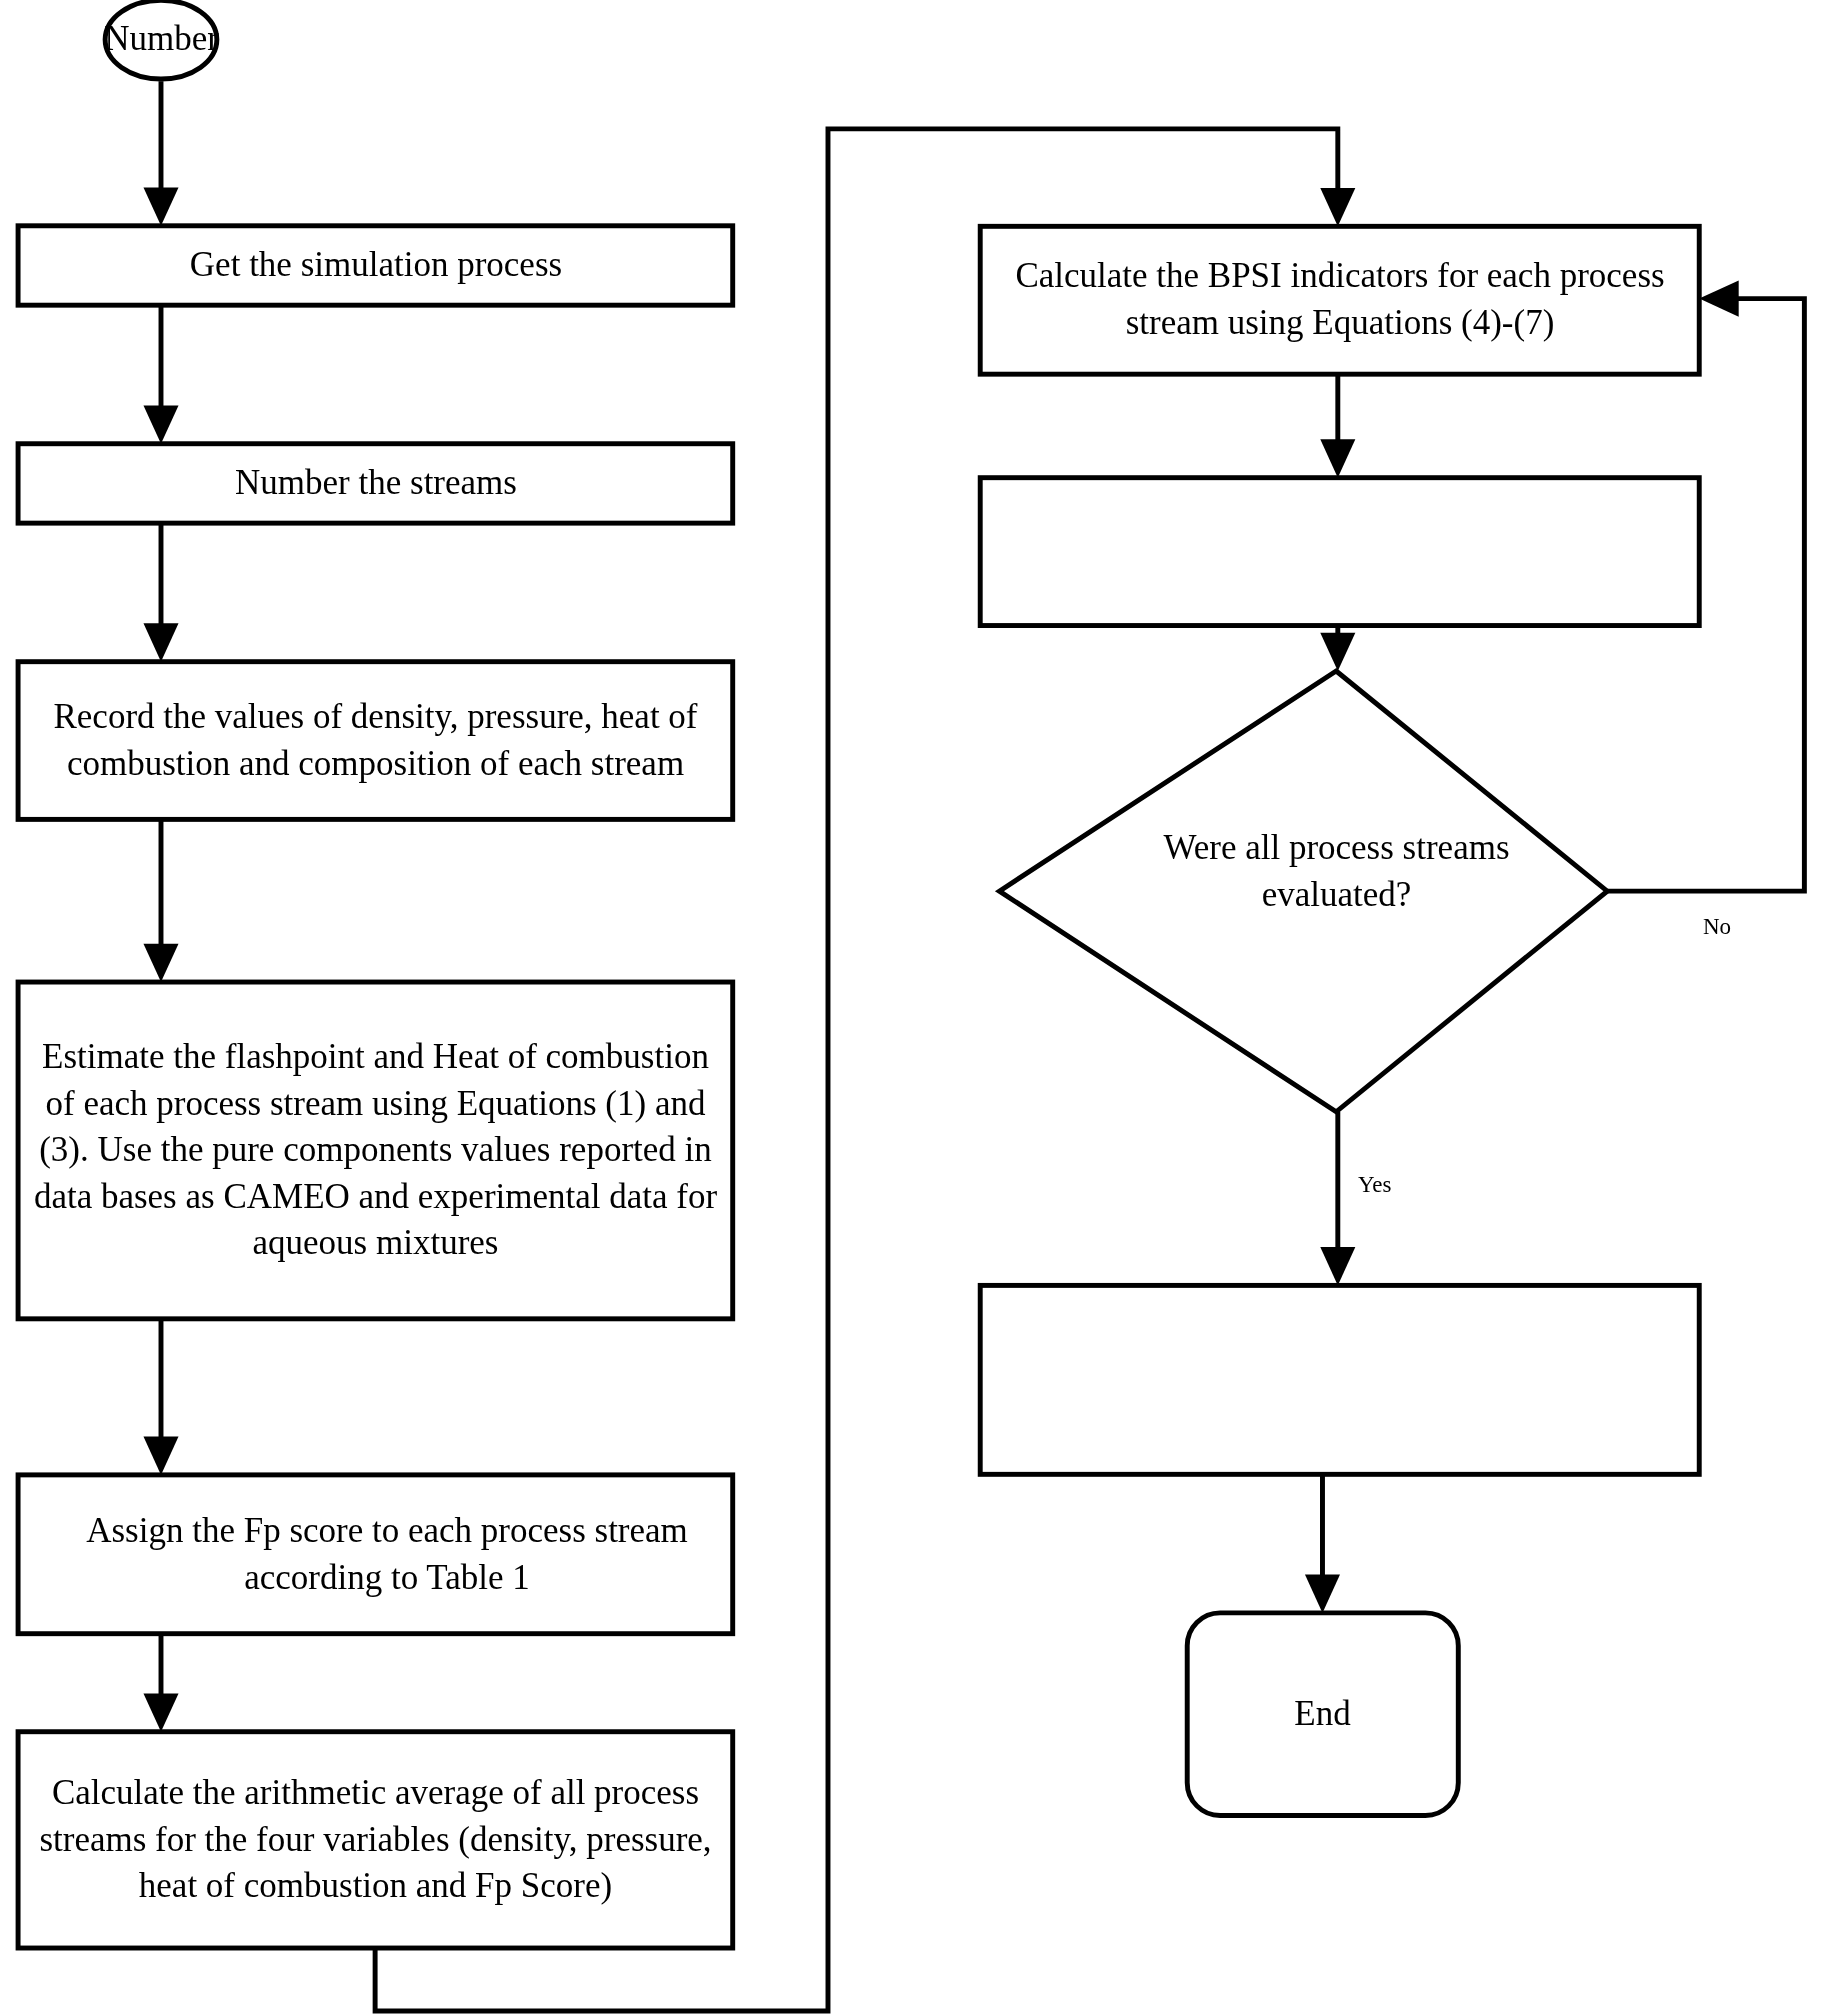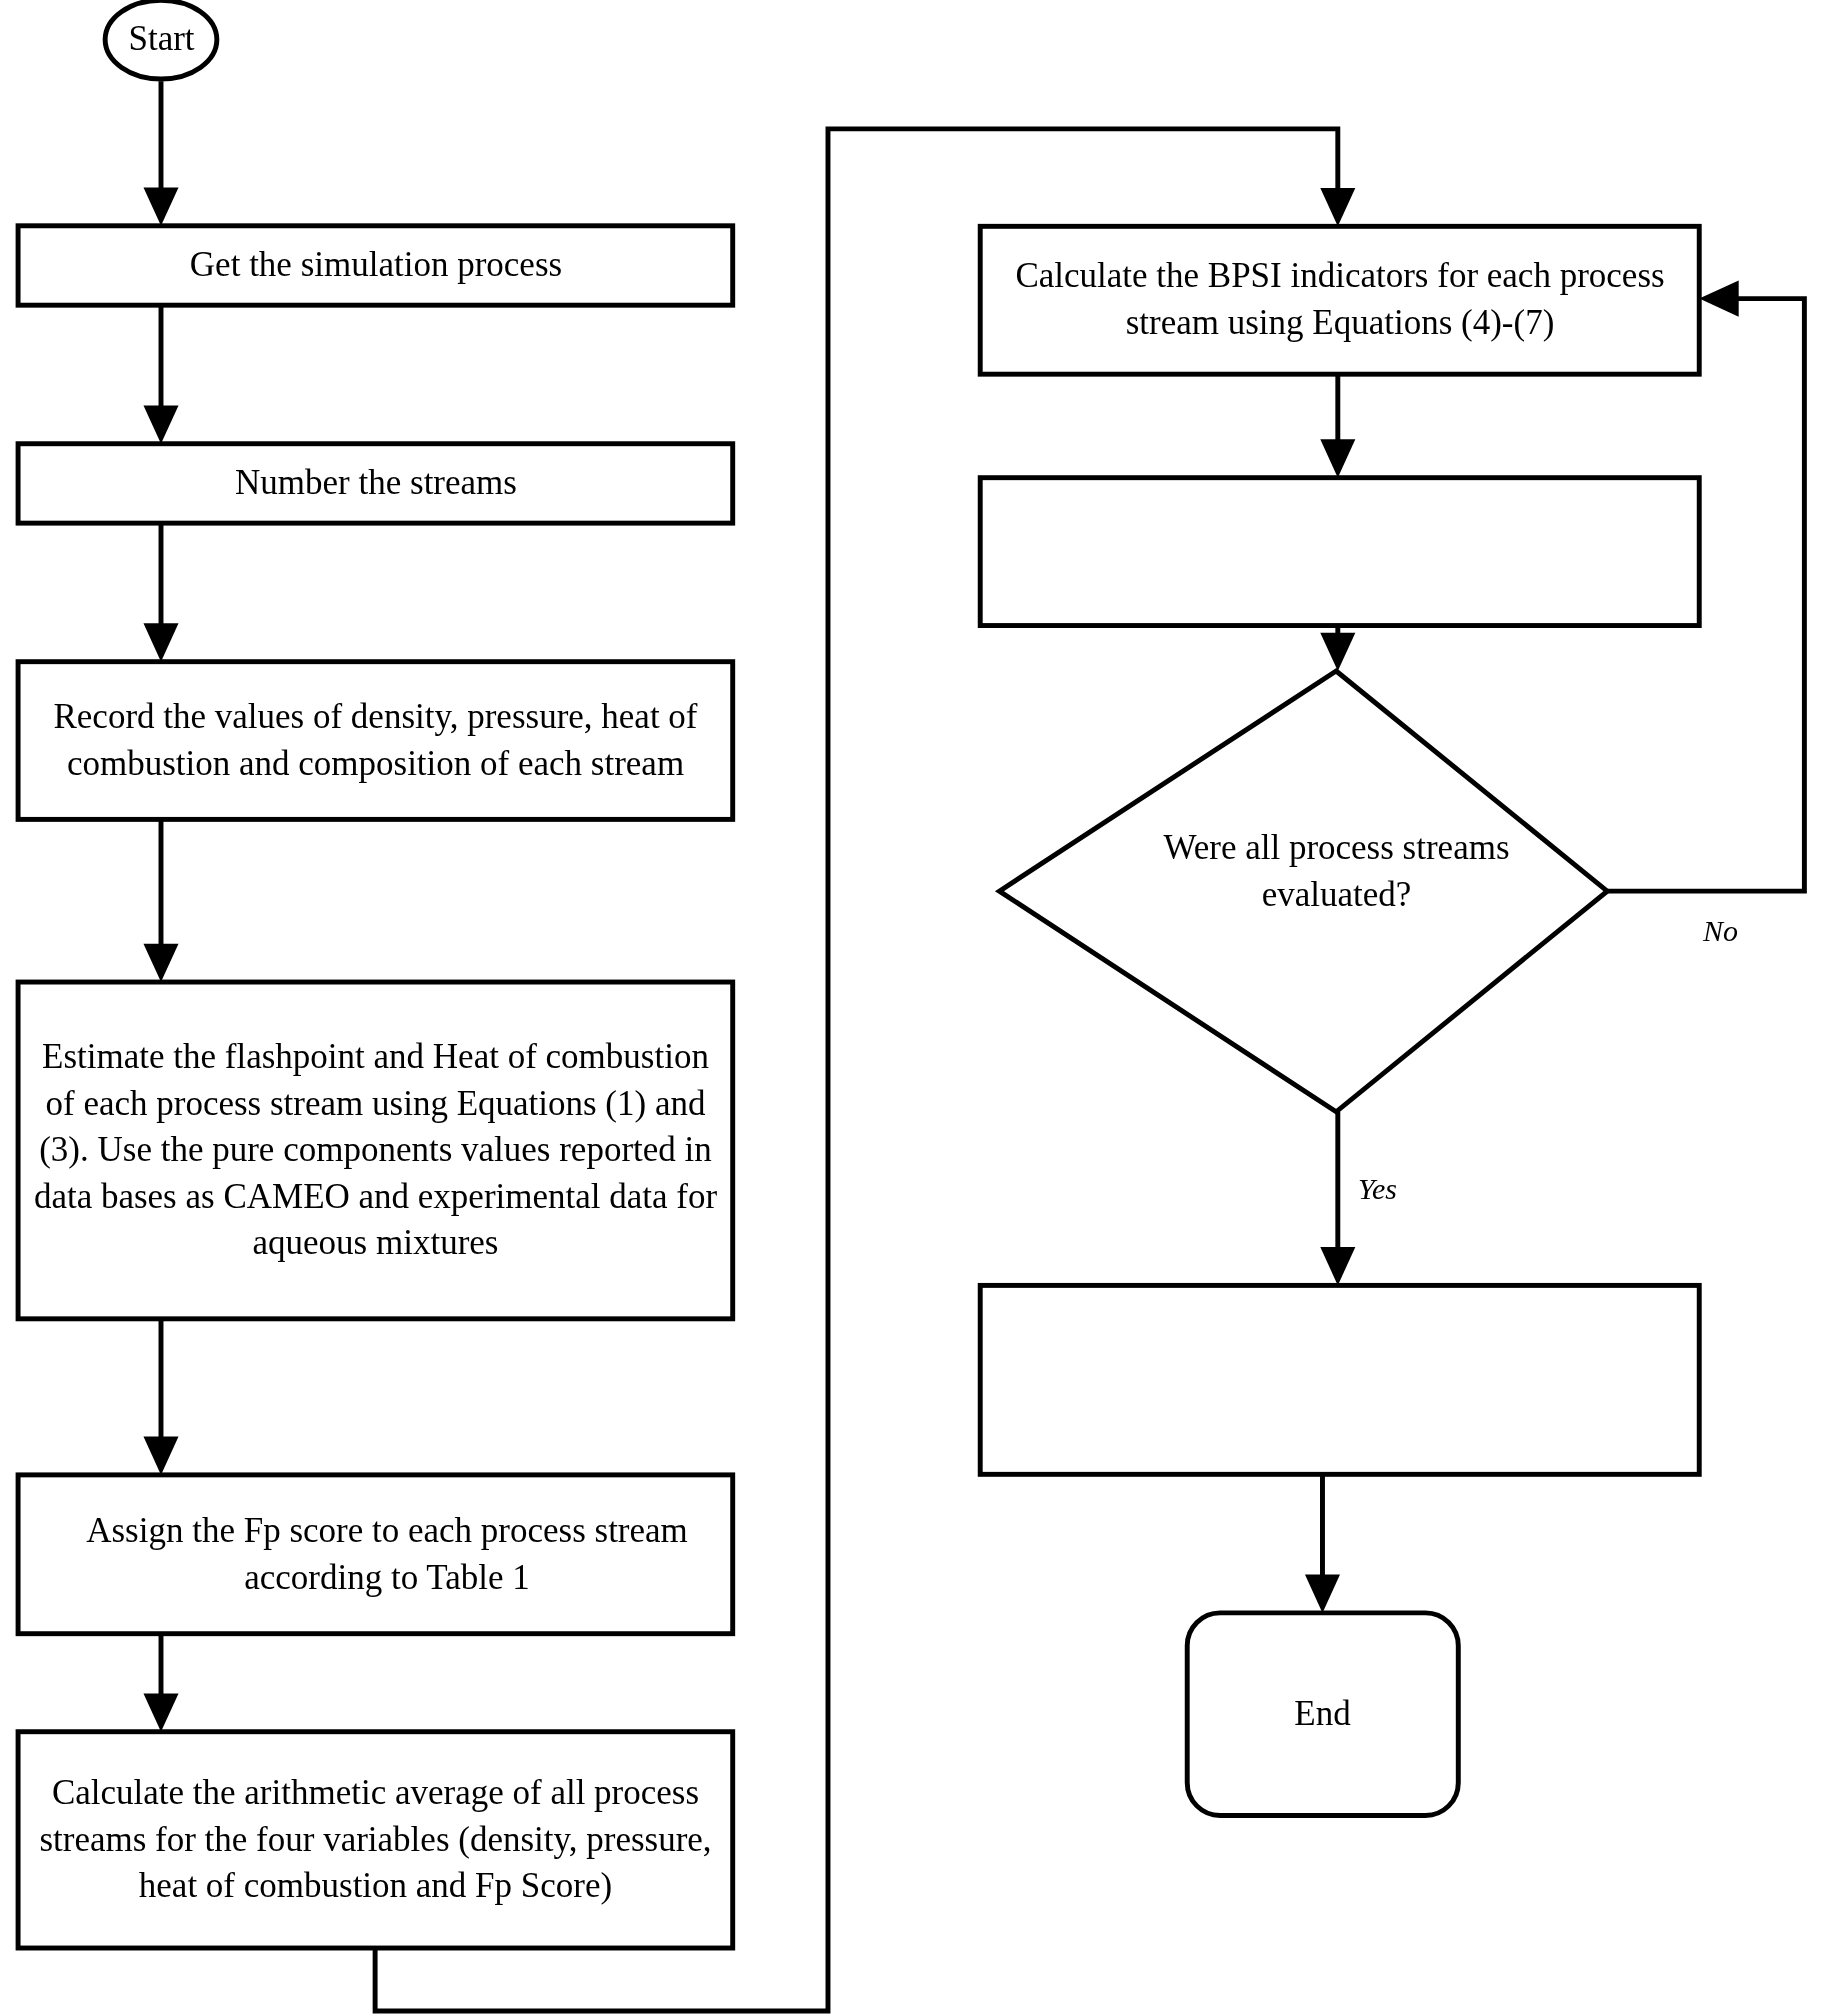--- a/index.html
+++ b/index.html
@@ -52,23 +52,22 @@
     font-family: "Liberation Serif", "DejaVu Serif", serif;
     font-size: 35px;
     line-height: 1.33;
     white-space: pre-line;
     pointer-events: none;
   }
   .edge-label {
     position: absolute;
     color: #000000;
     font-family: "Liberation Serif", "DejaVu Serif", serif;
-    font-size: 30px;
+    font-size: 23px;
     line-height: 1.1;
-    font-style: italic;
   }
 </style>
 </head>
 <body>
 
 <div id="flow-root">
 
   <svg class="flow-canvas" viewBox="0 0 3329 3679" xmlns="http://www.w3.org/2000/svg">
 
     <ellipse class="shape-outline" cx="294" cy="72" rx="102" ry="72"></ellipse>
@@ -137,21 +136,21 @@
       <polygon class="arrow-head" points="2443,2347 2411,2277 2475,2277"></polygon>
     </g>
 
     <g>
       <line class="conn-line" x1="2415" y1="2692" x2="2415" y2="2911"></line>
       <polygon class="arrow-head" points="2415,2945 2383,2875 2447,2875"></polygon>
     </g>
 
   </svg>
 
-  <div class="node-text" style="left:100px; top:17.5px; width:123px; height:44px;">Start</div>
+  <div class="node-text" style="left:100px; top:17.5px; width:123px; height:44px;">Number</div>
 
   <div class="node-text" style="left:35px; top:226px; width:682px; height:79px;">Get the simulation process</div>
 
   <div class="node-text" style="left:35px; top:444px; width:682px; height:79px;">Number the streams</div>
 
   <div class="node-text" style="left:29px; top:662px; width:693px; height:158px;">Record the values of density, pressure, heat of combustion and composition of each stream</div>
 
   <div class="node-text" style="left:29px; top:982px; width:693px; height:337px;">Estimate the flashpoint and Heat of combustion of each process stream using Equations (1) and (3). Use the pure components values reported in data bases as CAMEO and experimental data for aqueous mixtures</div>
 
   <div class="node-text" style="left:46px; top:1475px; width:682px; height:159px;">Assign the Fp score to each process stream according to Table 1</div>

